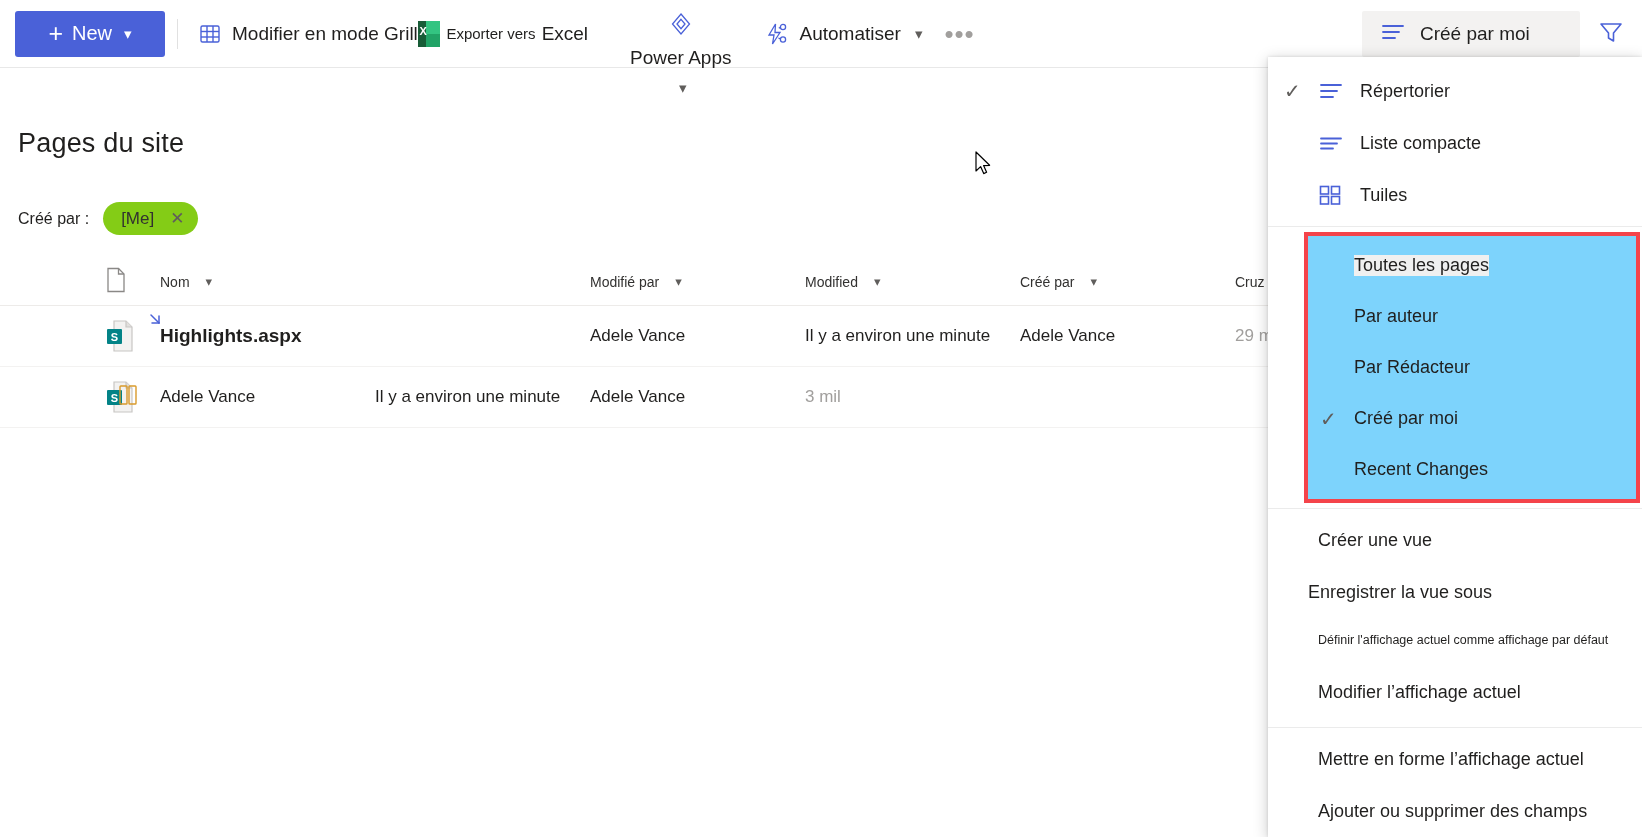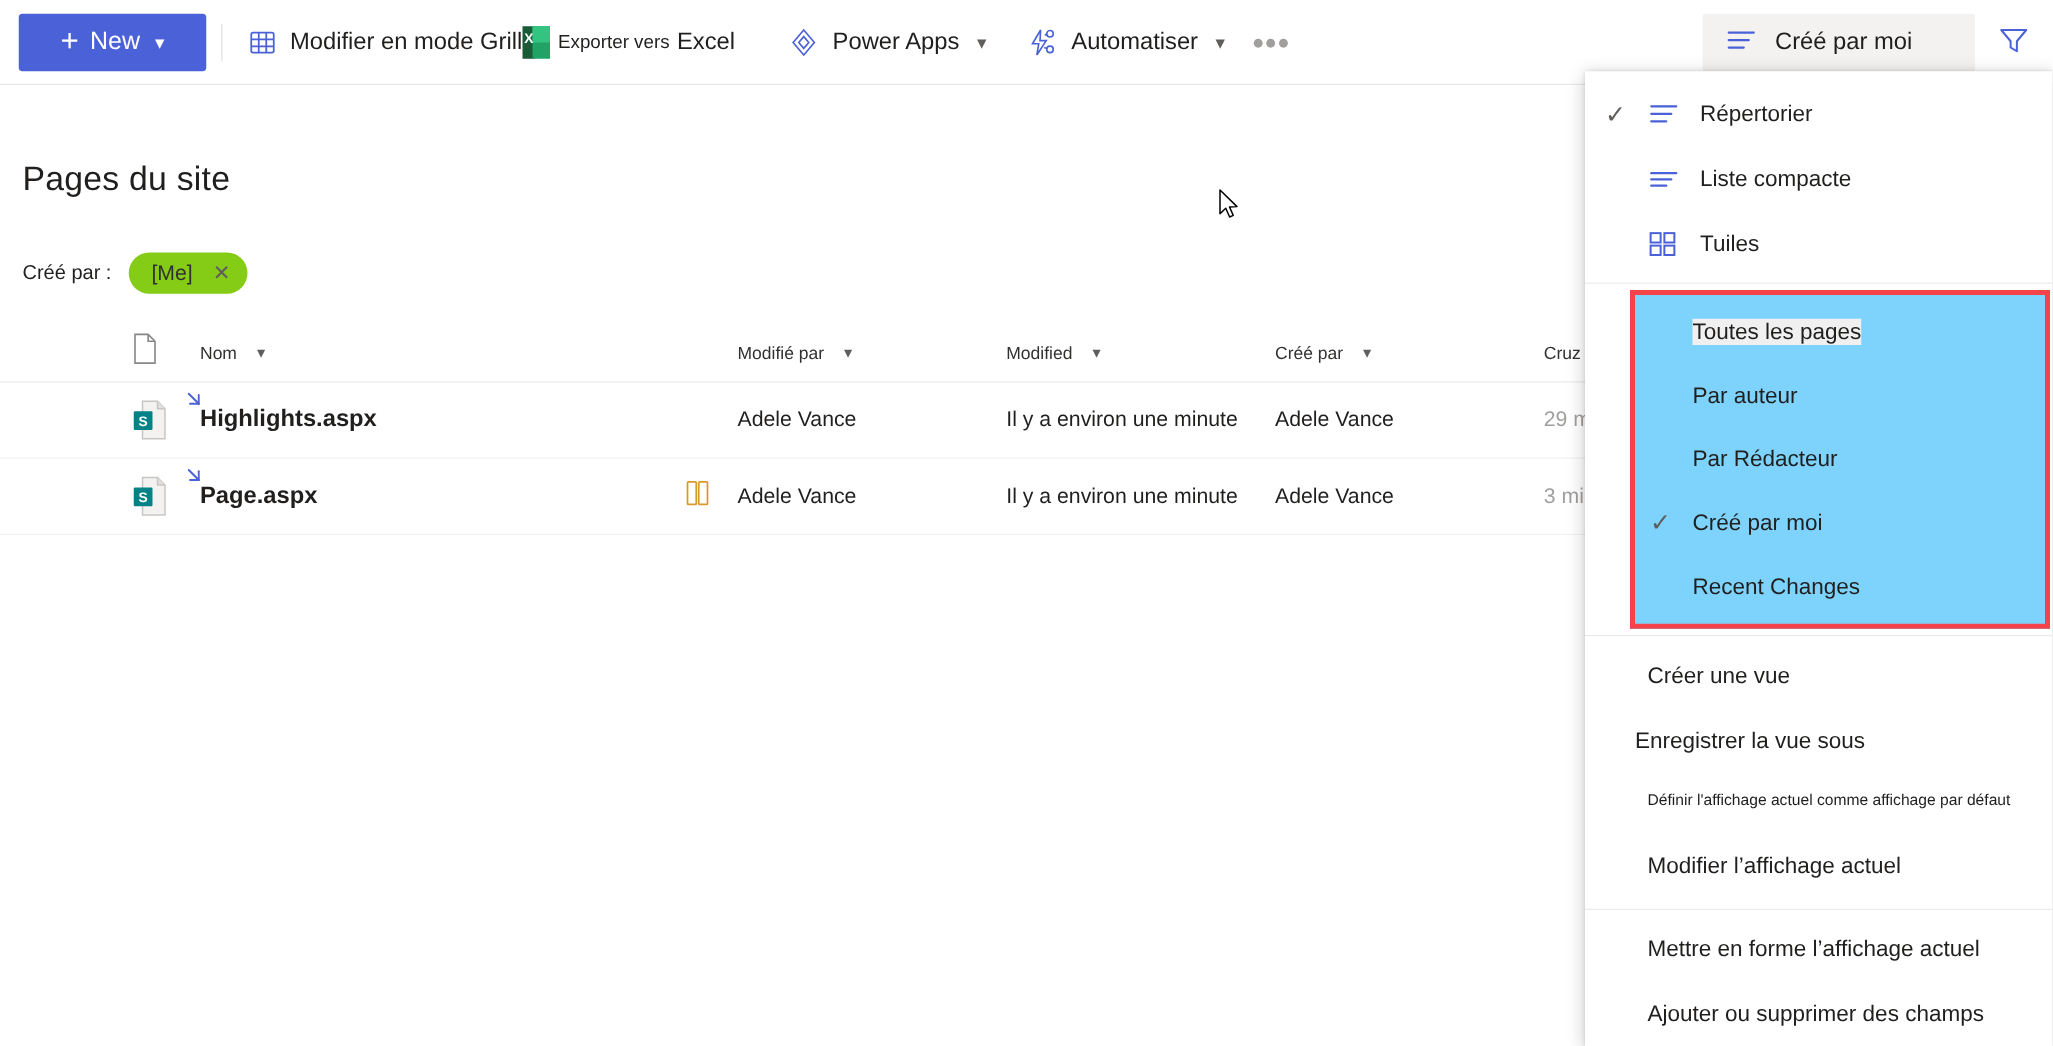--- a/index.html
+++ b/index.html
@@ -281,21 +281,21 @@
       <span class="excel-badge">
         <span class="x-dark"></span>
           <span class="x-mid"></span>
           <span class="x-lite"></span>
           <span class="x-let">X</span>
       </span>
       <span class="cmd-label small">Exporter vers</span>
       <span class="cmd-label">Excel</span>
     </div>
 
-    <div class="cmd-item" style="margin-left:26px;">
+    <div class="cmd-item" style="margin-left:26px;flex-direction:column;">
       <span>
         <svg class="icon-powerapps" width="26" height="26" viewBox="0 0 26 26" fill="none" stroke="#4a61d8" stroke-width="1.3">
           <path d="M13 3 L21.5 13 L13 23 L4.5 13 Z"></path>
           <path d="M13 8.3 L17 13 L13 17.7 L9 13 Z"></path>
         </svg>
       </span>
       <span class="cmd-label">Power Apps</span>
       <span class="cmd-chev">▾</span>
     </div>
 
@@ -419,32 +419,20 @@
       <div class="col-icon">
         <span class="sp-icon">
           <svg width="30" height="34" viewBox="0 0 30 34">
             <path d="M9 2 H21 L27 8 V32 H9 Z" fill="#f3f2f1" stroke="#c8c6c4" stroke-width="1.2"></path>
             <path d="M21 2 V8 H27" fill="#e1dfdd" stroke="#c8c6c4" stroke-width="1.2"></path>
             <rect x="2" y="10" width="15" height="15" rx="1" fill="#038387"></rect>
             <text x="9.5" y="21.5" font-size="11" fill="#ffffff" text-anchor="middle" font-family="Liberation Sans, sans-serif" font-weight="bold">S</text>
           </svg>
         </span>
       </div>
-      <div class="col-name">
-        <span class="name-wrap">
-          <span class="shortcut-arrow">
-            <svg width="16" height="16" viewBox="0 0 16 16" fill="none" stroke="#4a61d8" stroke-width="1.5" stroke-linecap="round">
-              <line x1="3" y1="3" x2="11" y2="11"></line>
-              <line x1="11" y1="4" x2="11" y2="11"></line>
-              <line x1="4" y1="11" x2="11" y2="11"></line>
-            </svg>
-          </span>
-          <span class="file-name">Page.aspx</span>
-        </span>
-      </div>
       <div class="col-modby" style="position:relative;">
         <span style="position:absolute;left:-42px;top:50%;transform:translateY(-50%);">
           <svg width="20" height="22" viewBox="0 0 20 22" fill="none" stroke="#d99a2b" stroke-width="1.4">
             <rect x="2" y="2" width="7" height="18" rx="0.8"></rect>
             <rect x="11" y="2" width="7" height="18" rx="0.8"></rect>
           </svg>
         </span>
         <span class="cell-text">Adele Vance</span>
       </div>
       <div class="col-mod">

